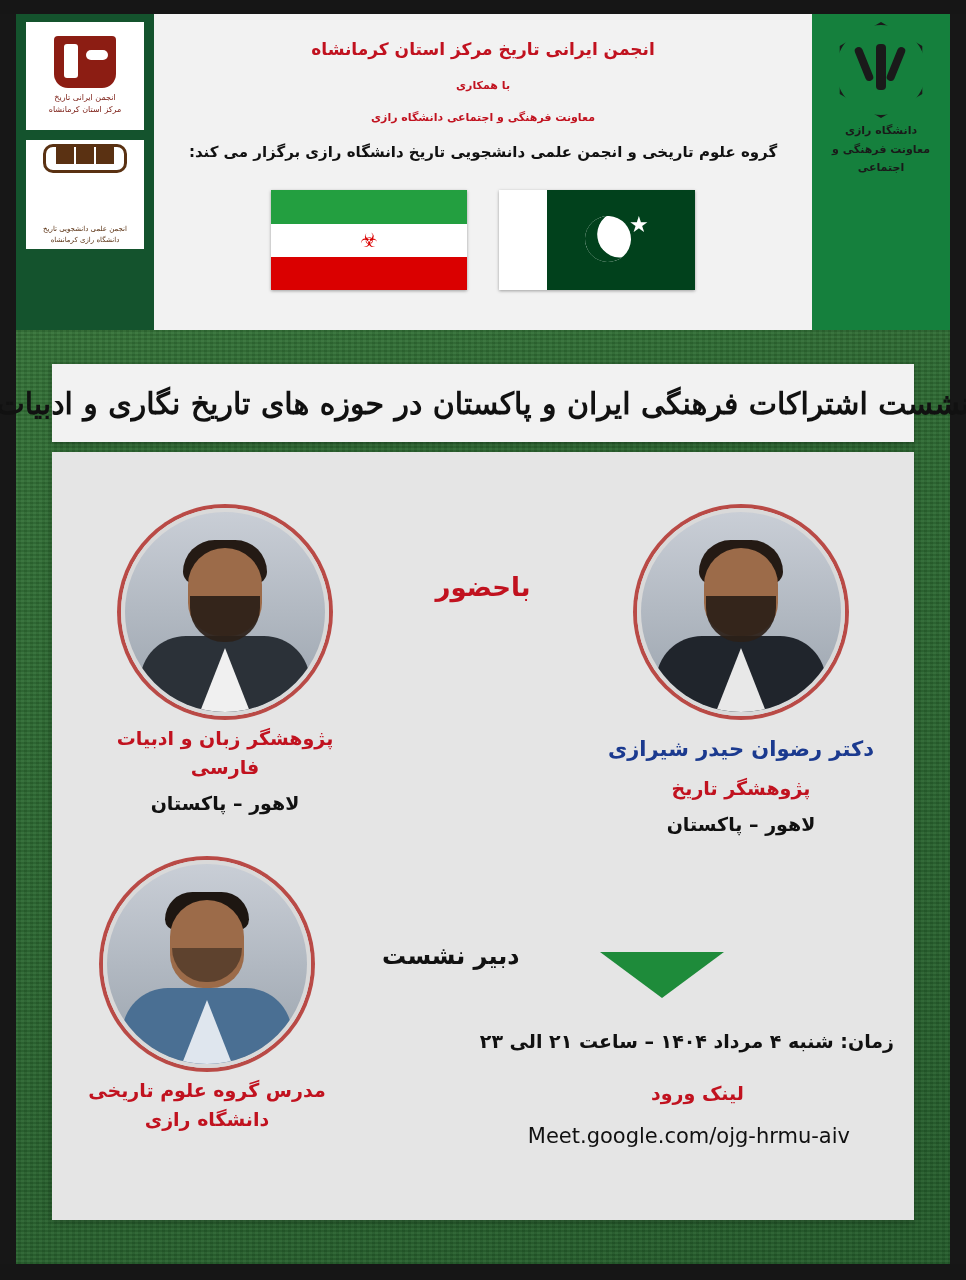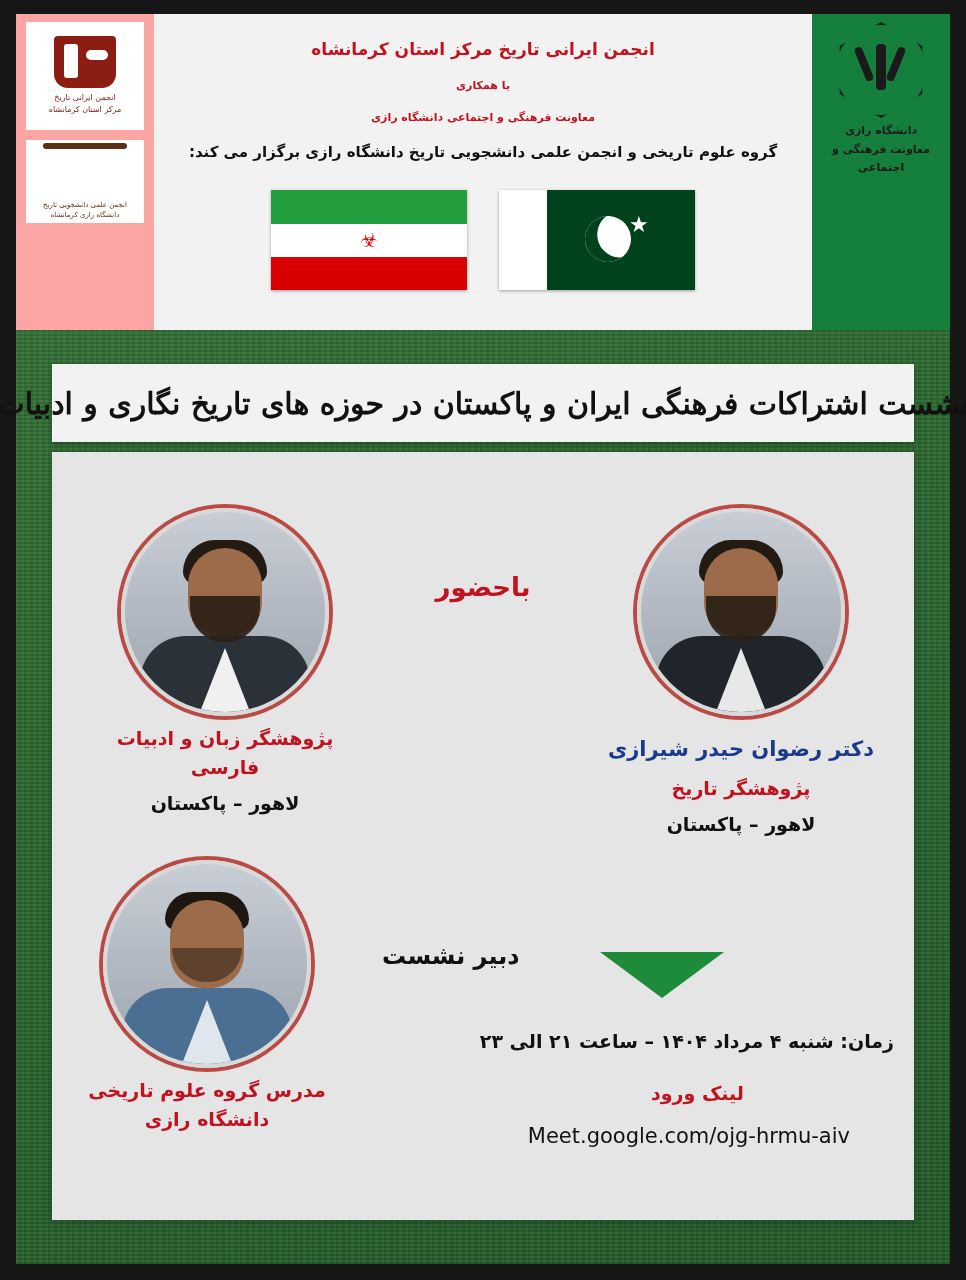--- a/index.html
+++ b/index.html
@@ -59,42 +59,42 @@
     right: 16px;
     top: 14px;
     height: 316px;
     background: #f2f2f2;
     display: flex;
     flex-direction: row-reverse;
     align-items: stretch;
   }
   .logo-col {
     width: 138px;
-    background: #fca5a5;
+    background: #14532d;
     display: flex;
     flex-direction: column;
     align-items: center;
     justify-content: flex-start;
     padding-top: 8px;
     box-sizing: border-box;
   }
   .logo-col.left { background: #15803d; }
   .logo-box {
     width: 118px;
     height: 108px;
     background: #ffffff;
     margin-bottom: 10px;
     display: flex;
     align-items: center;
     justify-content: center;
     flex-direction: column;
     box-sizing: border-box;
     padding: 4px;
   }
-  .logo-box.b2 { height: 83px; gap: 48px; }
+  .logo-box.b2 { height: 109px; gap: 48px; }
   .logo-emblem {
     width: 62px;
     height: 52px;
     background: #8c1d13;
     border-radius: 4px 4px 14px 14px;
     position: relative;
   }
   .logo-emblem::before {
     content: "";
     position: absolute;

